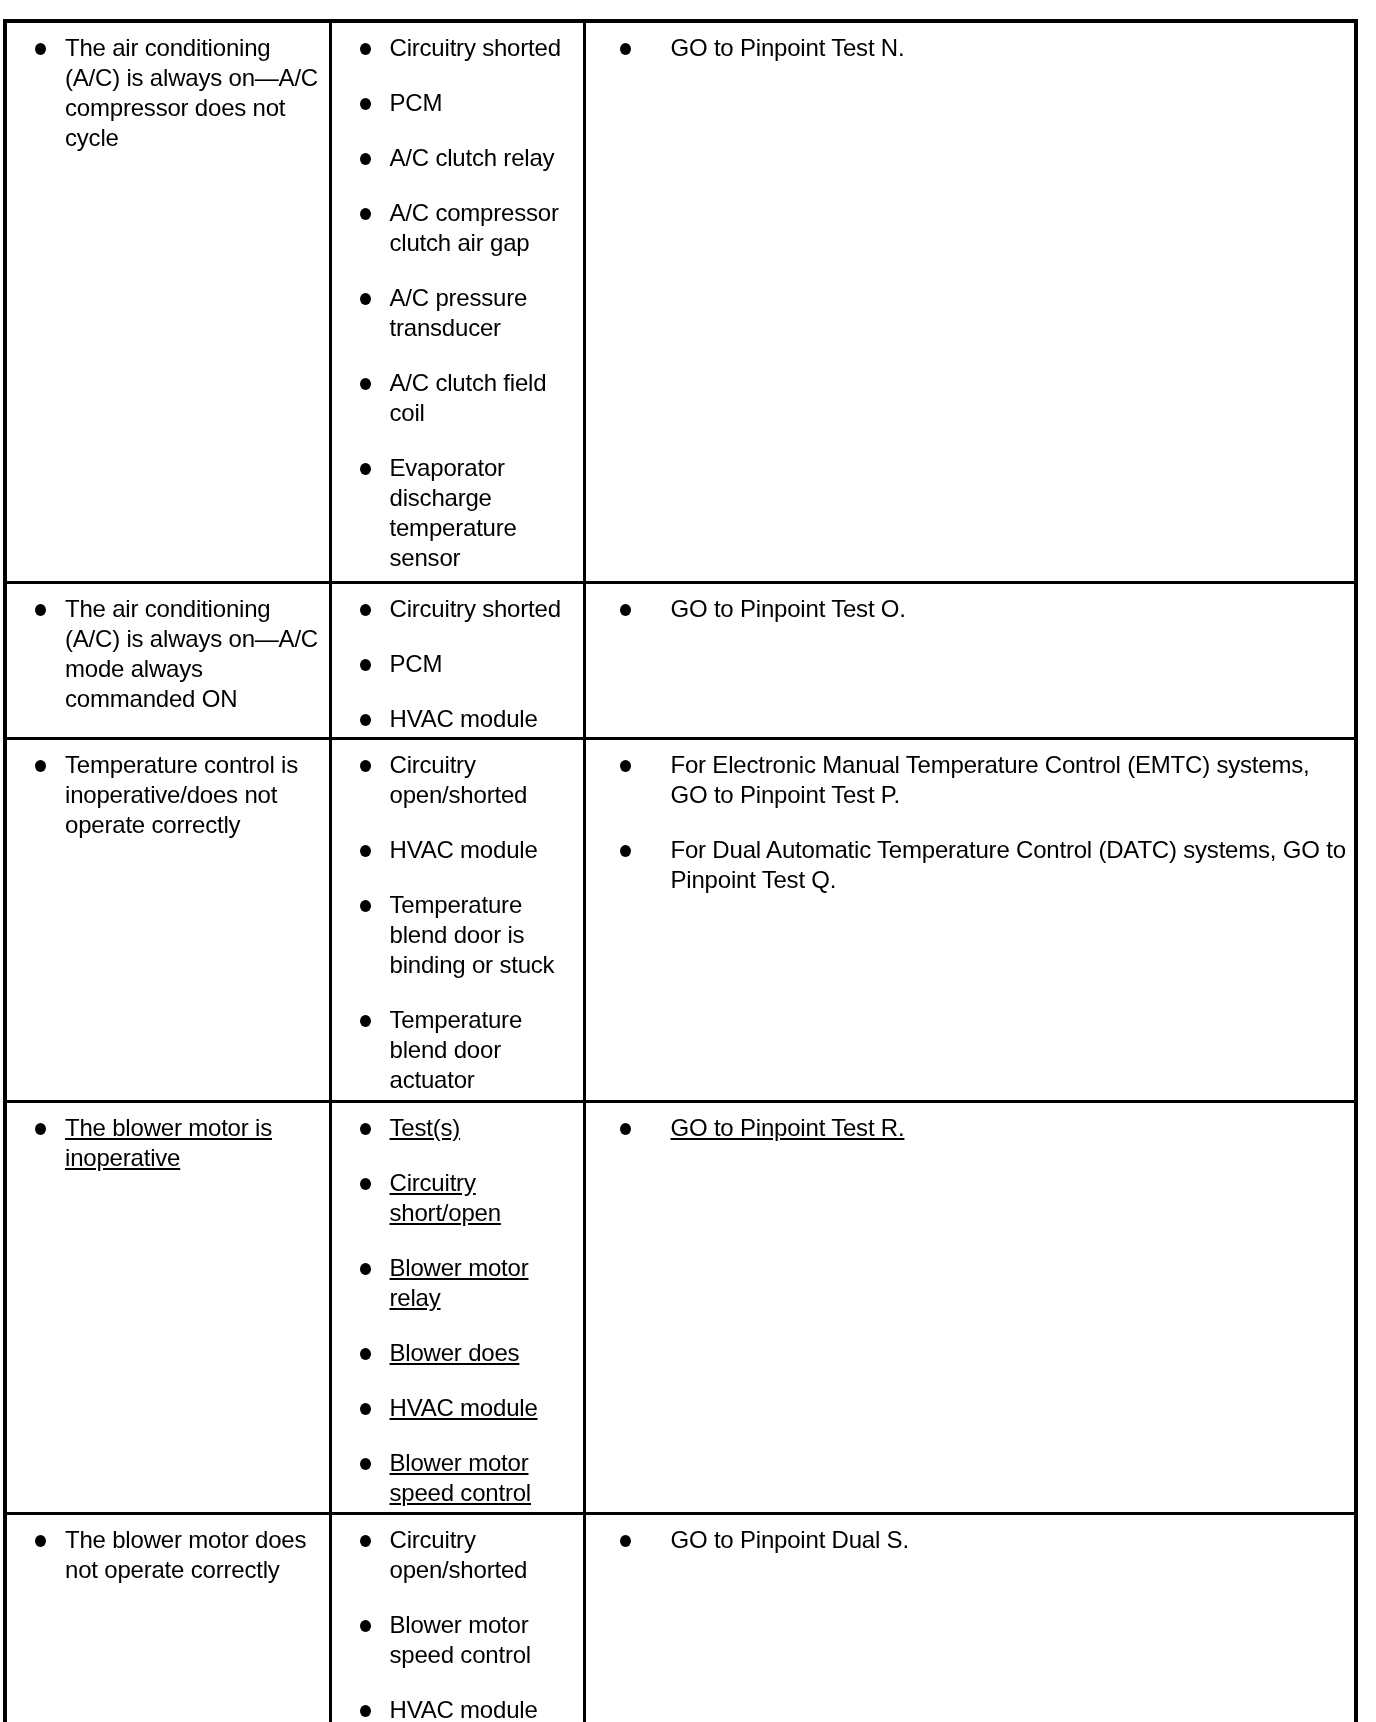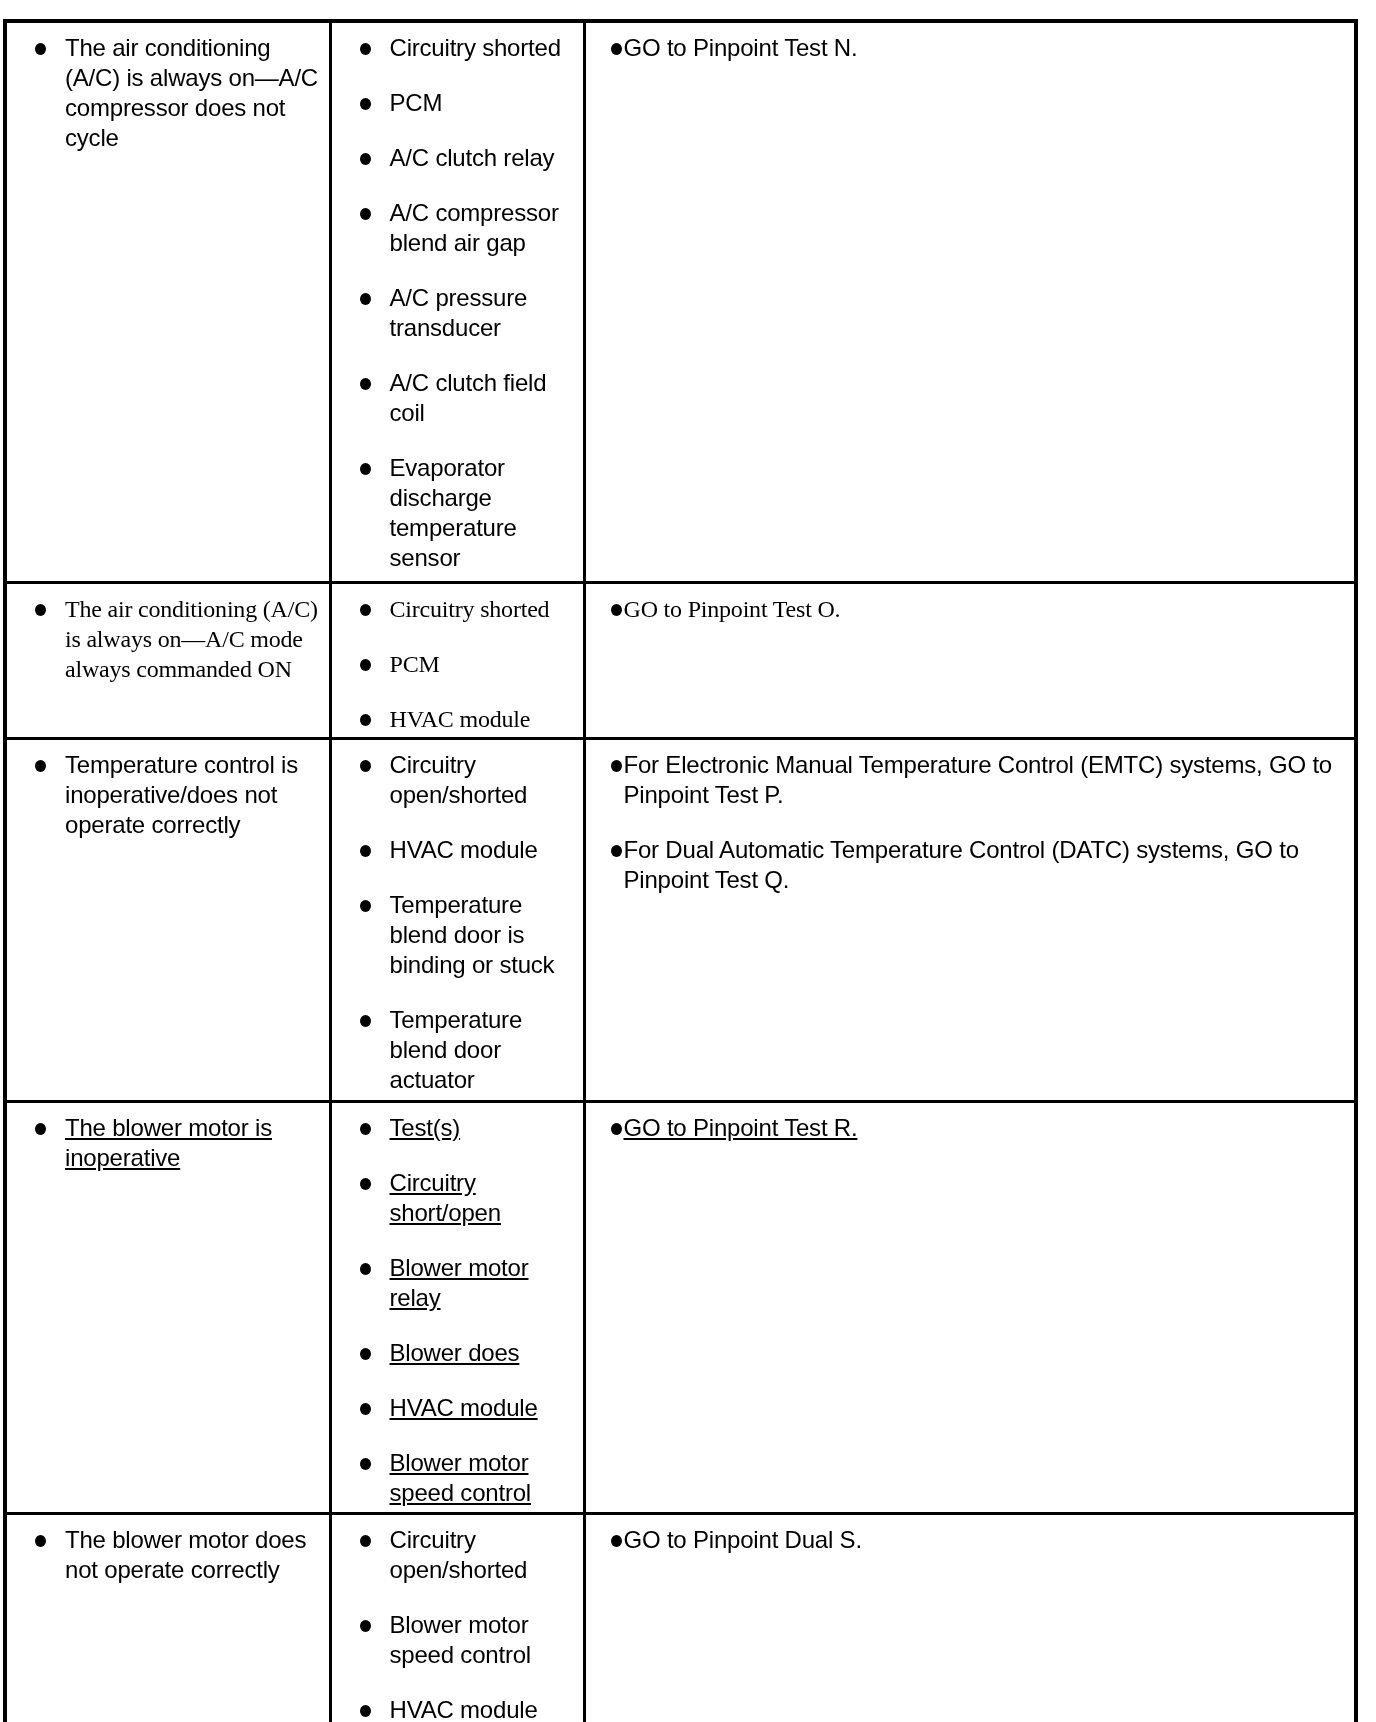--- a/index.html
+++ b/index.html
@@ -50,24 +50,24 @@
   ul.blist li:last-child { margin-bottom: 0; }
   .bullet {
     position: absolute;
     left: 28px;
     top: 10px;
     width: 11px;
     height: 12px;
     border-radius: 50%;
     background: #000;
   }
-  .c3cell ul.blist li { padding-left: 38px; }
+  .c3cell ul.blist li { padding-left: 76px; margin-left: 9px; }
   .c3cell .bullet { left: 25px; }
   tr.r1 { height: 561px; }
-  tr.r2 { height: 156px; font-family: Liberation Serif, serif; }
+  tr.r2 { height: 156px; }
   tr.r3 { height: 363px; }
   tr.r4 { height: 412px; text-decoration: underline; }
   tr.r5 { height: 221px; }
 </style>
 </head>
 <body>
 
 <table class="doc-table">
   <colgroup>
     <col class="c1">
@@ -80,21 +80,21 @@
       <td>
         <ul class="blist">
           <li><span class="bullet"></span><span>The air conditioning (A/C) is always on—A/C compressor does not cycle</span></li>
         </ul>
       </td>
       <td>
         <ul class="blist">
           <li><span class="bullet"></span><span>Circuitry shorted</span></li>
           <li><span class="bullet"></span><span>PCM</span></li>
           <li><span class="bullet"></span><span>A/C clutch relay</span></li>
-          <li><span class="bullet"></span><span>A/C compressor blend air gap</span></li>
+          <li><span class="bullet"></span><span>A/C compressor clutch air gap</span></li>
           <li><span class="bullet"></span><span>A/C pressure transducer</span></li>
           <li><span class="bullet"></span><span>A/C clutch field coil</span></li>
           <li><span class="bullet"></span><span>Evaporator discharge temperature sensor</span></li>
         </ul>
       </td>
       <td class="c3cell">
         <ul class="blist">
           <li><span class="bullet"></span><span>GO to Pinpoint Test N.</span></li>
         </ul>
       </td>

